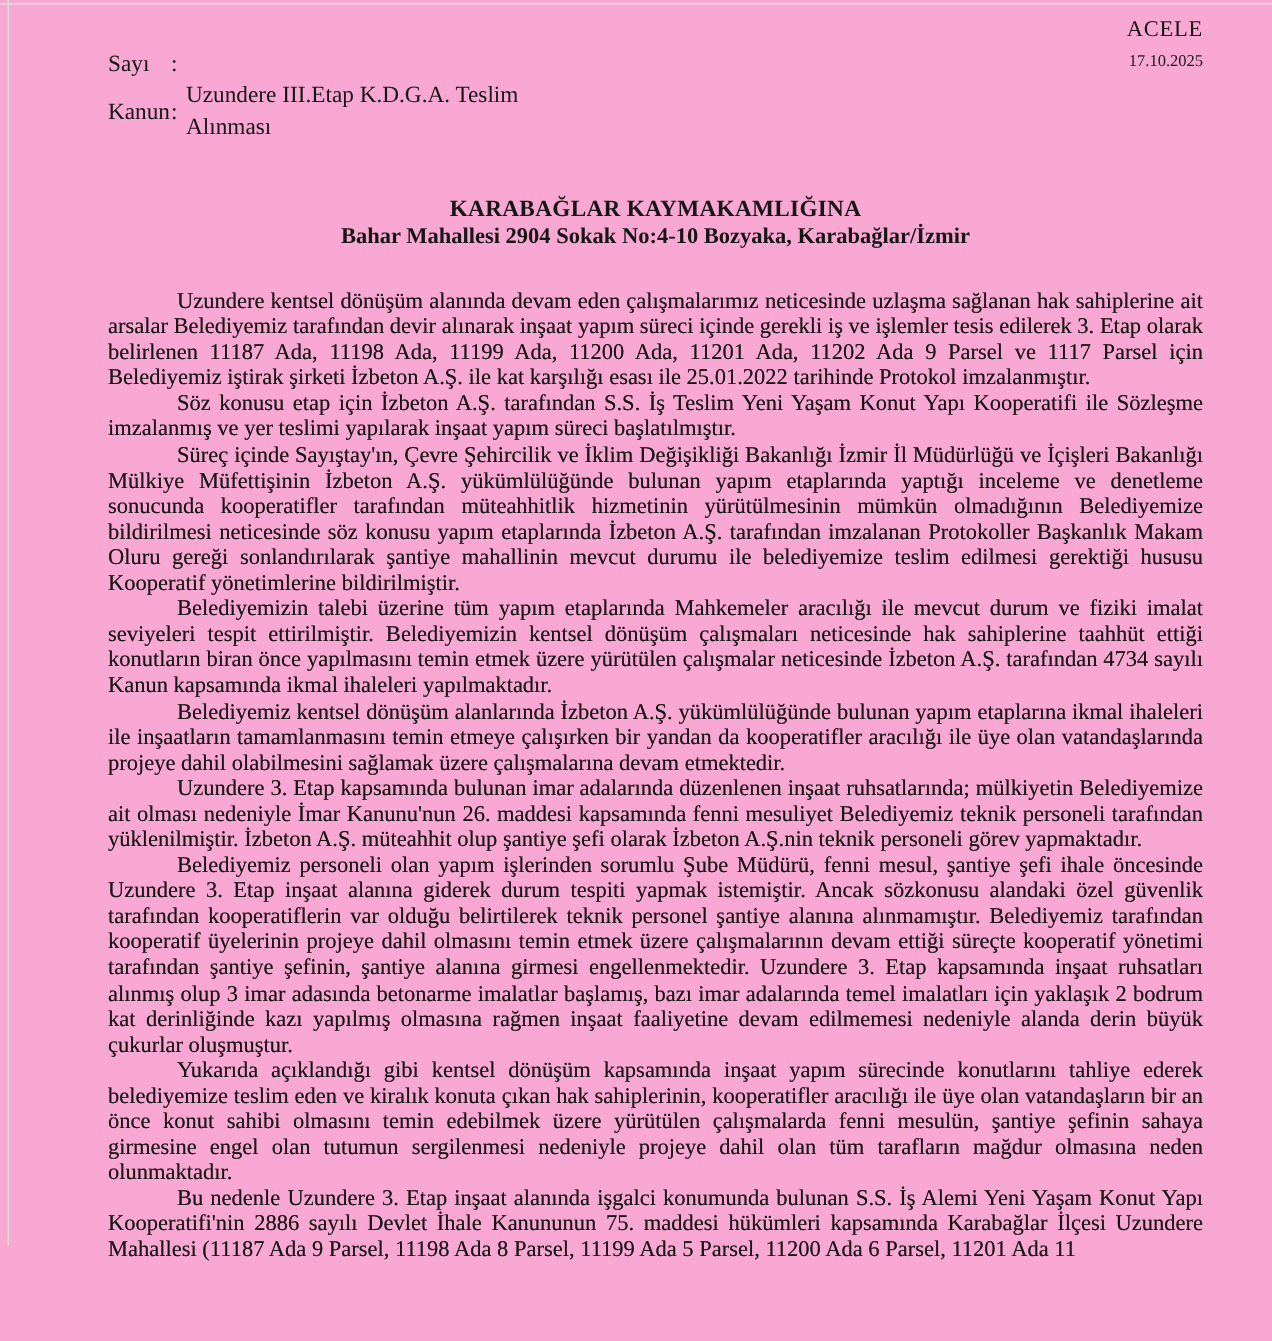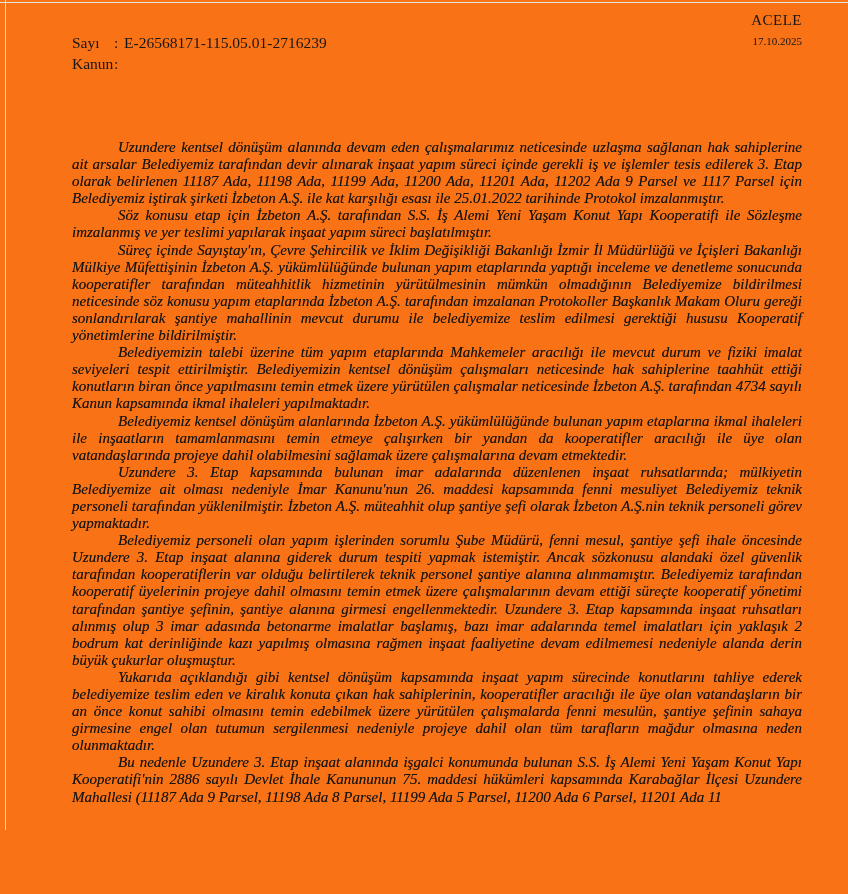--- a/index.html
+++ b/index.html
@@ -12,21 +12,21 @@
     height: 894px;
     overflow: hidden;
     position: relative;
     font-family: "Liberation Serif", "DejaVu Serif", serif;
     color: #161616;
   }
   .page {
     position: relative;
     width: 848px;
     height: 894px;
-    background: #f97316;
+    background: #f9a8d4;
   }
   .scan-edge-left {
     position: absolute;
     left: 5px;
     top: 0;
     width: 1px;
     height: 830px;
     background: #dcdcd8;
   }
   .scan-edge-top {
@@ -95,21 +95,20 @@
   .body-text {
     margin-top: 25px;
     font-size: 15px;
     line-height: 17.1px;
     text-align: justify;
     text-shadow: 0 0 0.35px rgba(0,0,0,0.55);
   }
   .body-text p {
     margin: 0;
     text-indent: 46px;
-    font-style: italic;
   }
 </style>
 </head>
 <body>
 
 <div class="page">
   <div class="scan-edge-left"></div>
   <div class="scan-edge-top"></div>
 
   <div class="content">
@@ -117,33 +116,37 @@
     <div class="doc-header">
       <div class="header-right">
         <div class="urgency">ACELE</div>
         <div class="doc-date">17.10.2025</div>
       </div>
 
       <div class="ref-block">
         <div class="ref-row">
           <span class="ref-label">Sayı</span>
           <span class="ref-sep">:</span>
-          <span class="ref-value">E-26568171-115.05.01-2716239</span>
         </div>
         <div class="ref-row">
           <span class="ref-label">Kanun</span>
           <span class="ref-sep">:</span>
+          <span class="ref-value">Uzundere III.Etap K.D.G.A. Teslim Alınması</span>
         </div>
       </div>
     </div>
 
+    <div class="recipient">
+      <div class="recipient-title">KARABAĞLAR KAYMAKAMLIĞINA</div>
+      <div class="recipient-address">Bahar Mahallesi 2904 Sokak No:4-10 Bozyaka, Karabağlar/İzmir</div>
+    </div>
 
     <div class="body-text">
       <p>Uzundere kentsel dönüşüm alanında devam eden çalışmalarımız neticesinde uzlaşma sağlanan hak sahiplerine ait arsalar Belediyemiz tarafından devir alınarak inşaat yapım süreci içinde gerekli iş ve işlemler tesis edilerek 3. Etap olarak belirlenen 11187 Ada, 11198 Ada, 11199 Ada, 11200 Ada, 11201 Ada, 11202 Ada 9 Parsel ve 1117 Parsel için Belediyemiz iştirak şirketi İzbeton A.Ş. ile kat karşılığı esası ile 25.01.2022 tarihinde Protokol imzalanmıştır.</p>
-      <p>Söz konusu etap için İzbeton A.Ş. tarafından S.S. İş Alemi Yeni Yaşam Konut Yapı Kooperatifi ile Sözleşme imzalanmış ve yer teslimi yapılarak inşaat yapım süreci başlatılmıştır.</p>
+      <p>Söz konusu etap için İzbeton A.Ş. tarafından S.S. İş Teslim Yeni Yaşam Konut Yapı Kooperatifi ile Sözleşme imzalanmış ve yer teslimi yapılarak inşaat yapım süreci başlatılmıştır.</p>
       <p>Süreç içinde Sayıştay'ın, Çevre Şehircilik ve İklim Değişikliği Bakanlığı İzmir İl Müdürlüğü ve İçişleri Bakanlığı Mülkiye Müfettişinin İzbeton A.Ş. yükümlülüğünde bulunan yapım etaplarında yaptığı inceleme ve denetleme sonucunda kooperatifler tarafından müteahhitlik hizmetinin yürütülmesinin mümkün olmadığının Belediyemize bildirilmesi neticesinde söz konusu yapım etaplarında İzbeton A.Ş. tarafından imzalanan Protokoller Başkanlık Makam Oluru gereği sonlandırılarak şantiye mahallinin mevcut durumu ile belediyemize teslim edilmesi gerektiği hususu Kooperatif yönetimlerine bildirilmiştir.</p>
       <p>Belediyemizin talebi üzerine tüm yapım etaplarında Mahkemeler aracılığı ile mevcut durum ve fiziki imalat seviyeleri tespit ettirilmiştir. Belediyemizin kentsel dönüşüm çalışmaları neticesinde hak sahiplerine taahhüt ettiği konutların biran önce yapılmasını temin etmek üzere yürütülen çalışmalar neticesinde İzbeton A.Ş. tarafından 4734 sayılı Kanun kapsamında ikmal ihaleleri yapılmaktadır.</p>
       <p>Belediyemiz kentsel dönüşüm alanlarında İzbeton A.Ş. yükümlülüğünde bulunan yapım etaplarına ikmal ihaleleri ile inşaatların tamamlanmasını temin etmeye çalışırken bir yandan da kooperatifler aracılığı ile üye olan vatandaşlarında projeye dahil olabilmesini sağlamak üzere çalışmalarına devam etmektedir.</p>
       <p>Uzundere 3. Etap kapsamında bulunan imar adalarında düzenlenen inşaat ruhsatlarında; mülkiyetin Belediyemize ait olması nedeniyle İmar Kanunu'nun 26. maddesi kapsamında fenni mesuliyet Belediyemiz teknik personeli tarafından yüklenilmiştir. İzbeton A.Ş. müteahhit olup şantiye şefi olarak İzbeton A.Ş.nin teknik personeli görev yapmaktadır.</p>
       <p>Belediyemiz personeli olan yapım işlerinden sorumlu Şube Müdürü, fenni mesul, şantiye şefi ihale öncesinde Uzundere 3. Etap inşaat alanına giderek durum tespiti yapmak istemiştir. Ancak sözkonusu alandaki özel güvenlik tarafından kooperatiflerin var olduğu belirtilerek teknik personel şantiye alanına alınmamıştır. Belediyemiz tarafından kooperatif üyelerinin projeye dahil olmasını temin etmek üzere çalışmalarının devam ettiği süreçte kooperatif yönetimi tarafından şantiye şefinin, şantiye alanına girmesi engellenmektedir. Uzundere 3. Etap kapsamında inşaat ruhsatları alınmış olup 3 imar adasında betonarme imalatlar başlamış, bazı imar adalarında temel imalatları için yaklaşık 2 bodrum kat derinliğinde kazı yapılmış olmasına rağmen inşaat faaliyetine devam edilmemesi nedeniyle alanda derin büyük çukurlar oluşmuştur.</p>
       <p>Yukarıda açıklandığı gibi kentsel dönüşüm kapsamında inşaat yapım sürecinde konutlarını tahliye ederek belediyemize teslim eden ve kiralık konuta çıkan hak sahiplerinin, kooperatifler aracılığı ile üye olan vatandaşların bir an önce konut sahibi olmasını temin edebilmek üzere yürütülen çalışmalarda fenni mesulün, şantiye şefinin sahaya girmesine engel olan tutumun sergilenmesi nedeniyle projeye dahil olan tüm tarafların mağdur olmasına neden olunmaktadır.</p>
       <p>Bu nedenle Uzundere 3. Etap inşaat alanında işgalci konumunda bulunan S.S. İş Alemi Yeni Yaşam Konut Yapı Kooperatifi'nin 2886 sayılı Devlet İhale Kanununun 75. maddesi hükümleri kapsamında Karabağlar İlçesi Uzundere Mahallesi (11187 Ada 9 Parsel, 11198 Ada 8 Parsel, 11199 Ada 5 Parsel, 11200 Ada 6 Parsel, 11201 Ada 11</p>
     </div>
 
   </div>

